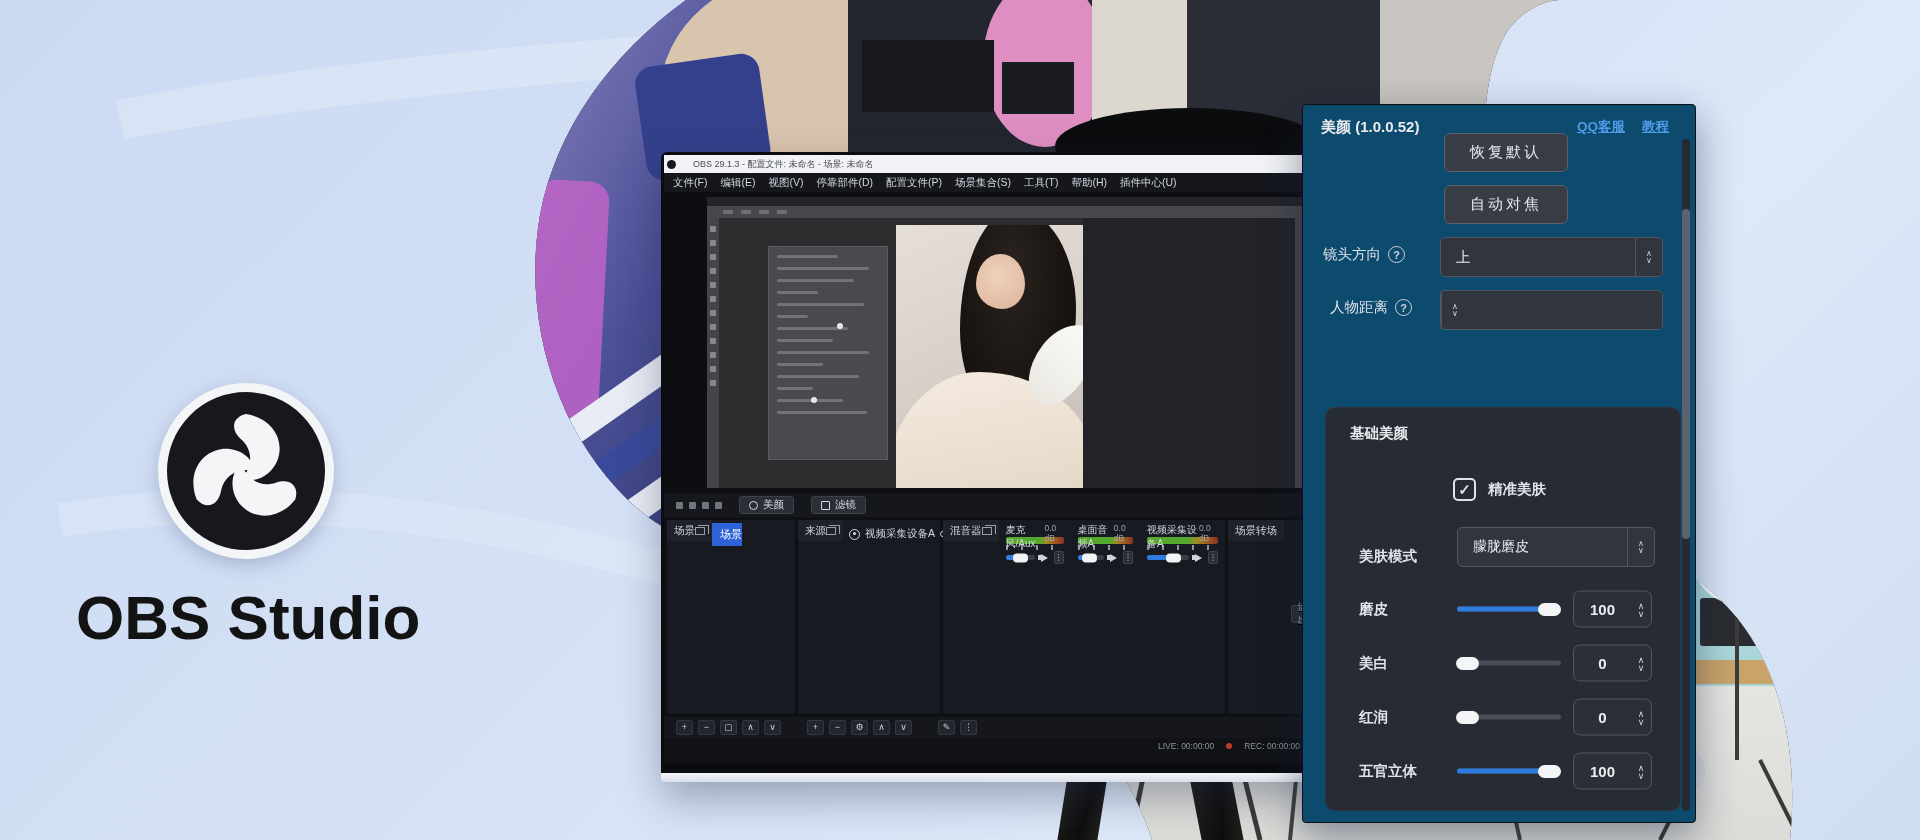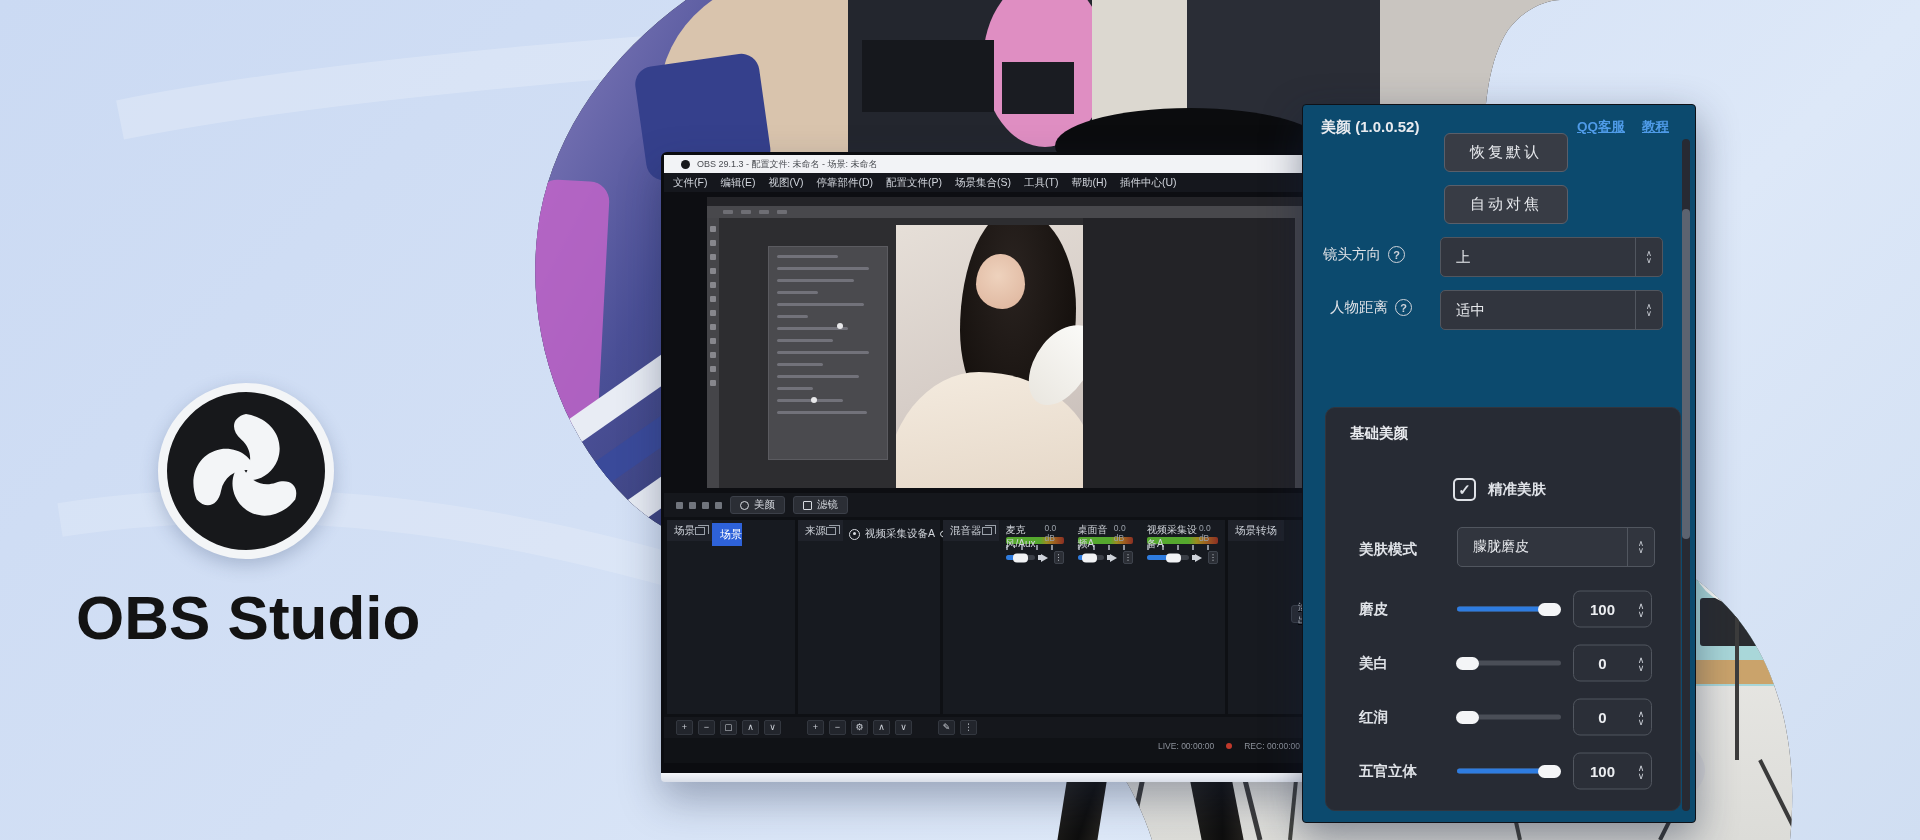--- a/index.html
+++ b/index.html
@@ -29,21 +29,21 @@
   #monitor-chin { left:661px; top:773px; width:668px; height:9px; z-index:3;
     background:linear-gradient(#f4f6fa,#d9dee8); border-radius:0 0 4px 4px; }
   .stand-leg { z-index:2; background:linear-gradient(100deg,#1f1e1c,#0e0e0e 60%,#23211e); }
   #stand-left  { left:1062px; top:781px; width:40px; height:60px; transform:skewX(-9deg); }
   #stand-right { left:1196px; top:781px; width:42px; height:60px; transform:skewX(11deg); }
 
   #screen { position:relative; width:662px; height:608px; background:#101216; overflow:hidden; }
 
   
   #os-titlebar { left:0; top:0; width:662px; height:18px; background:#f2f3f6;
-    display:flex; align-items:center; gap:7px; padding-left:17px; }
+    display:flex; align-items:center; gap:17px; padding-left:3px; }
   #os-titlebar .dot { width:9px; height:9px; border-radius:50%; background:#17181b; }
   #os-titlebar .t { font-size:9px; color:#4a4d52; white-space:nowrap; }
 
   
   #menubar { left:0; top:18px; width:662px; height:19px; background:#15171d;
     display:flex; align-items:center; gap:13px; padding-left:9px; }
   #menubar span { font-size:10.5px; color:#d2d6dd; white-space:nowrap; }
 
   
   #preview { left:0; top:37px; width:662px; height:301px; background:#0d0e12; }
@@ -71,21 +71,21 @@
   .feather { left:74%; top:36%; width:30%; height:34%; background:linear-gradient(200deg,#fcfcfa,#e9e6df);
     border-radius:70% 20% 60% 40%/60% 30% 70% 40%; transform:rotate(22deg); }
   .ps-right { left:376px; top:21px; width:236px; height:270px; background:#232327; }
   .ps-right-strip { left:588px; top:21px; width:24px; height:270px; background:#4e4e54; opacity:.85; }
 
   
   #dockrow { left:0; top:338px; width:662px; height:24px; background:#15171c;
     display:flex; align-items:center; gap:6px; padding-left:12px; }
   #dockrow .sq { width:7px; height:7px; background:#71757d; border-radius:1px; }
   .pill { display:flex; align-items:center; gap:5px; height:18px; padding:0 9px;
-    background:#2b2e35; border:1px solid #3c4049; border-radius:3px; margin-left:2px; }
+    background:#2b2e35; border:1px solid #3c4049; border-radius:3px; margin-left:11px; }
   .pill .ic { width:9px; height:9px; border:1.5px solid #d6d9df; border-radius:50%; }
   .pill .ic.win { border-radius:1px; }
   .pill span { font-size:10.5px; color:#d6d9df; }
 
   
   #panels { left:0; top:362px; width:662px; height:200px; background:#0e1014; display:flex; gap:3px; padding:3px; }
   .panel { background:#171a20; display:flex; flex-direction:row; position:relative; }
   .phead { height:21px; background:#1f222a; display:flex; align-items:center;
     justify-content:space-between; padding:0 7px; flex:none; }
   .phead .ht { font-size:10.5px; color:#cdd1d8; }
@@ -507,38 +507,37 @@
       <span>∧</span>
         <span>∨</span>
     </div>
   </div>
 
   <div class="abs brow-label" style="left:27px; top:193px;">
     <span>人物距离</span>
     <span class="helpq">?</span>
   </div>
   <div class="bselect" style="left:137px; top:185px; width:223px;">
-    <div class="val">适中</div>
     <div class="spin">
       <span>∧</span>
         <span>∨</span>
     </div>
   </div>
 
   <div class="abs" id="bsection">
     <div class="abs stitle">基础美颜</div>
 
     <div class="abs chkrow">
       <span class="chk">
         <span>✓</span>
       </span>
       <span class="cl">精准美肤</span>
     </div>
 
-    <div class="abs brow-label" style="left:33px; top:132px; font-weight:bold;">
+    <div class="abs brow-label" style="left:33px; top:139px; font-weight:bold;">
       <span>美肤模式</span>
     </div>
     <div class="bselect" style="left:131px; top:119px; width:198px;">
       <div class="val" style="font-size:14px;">朦胧磨皮</div>
       <div class="spin">
         <span>∧</span>
           <span>∨</span>
       </div>
     </div>
 

